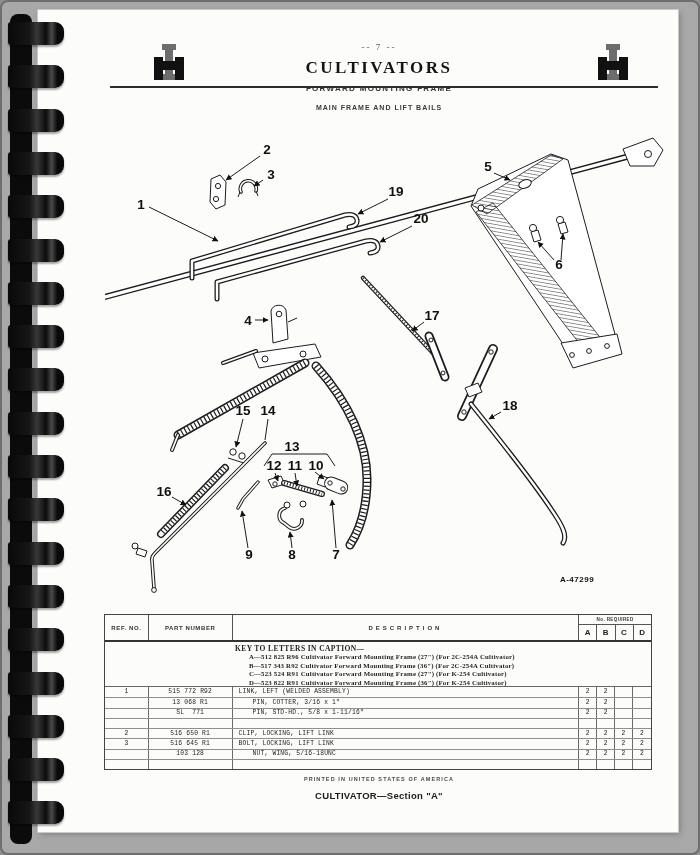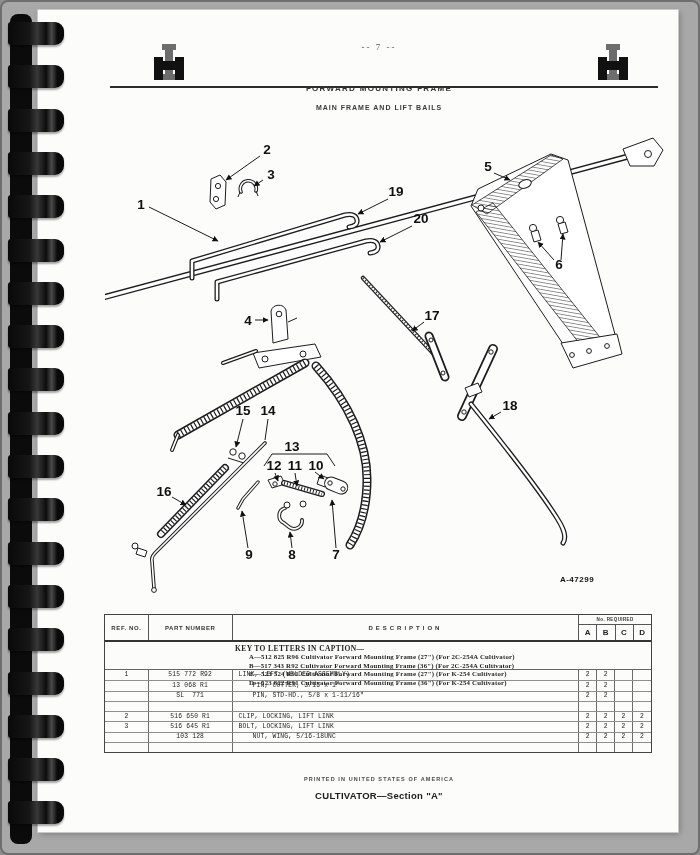--- a/index.html
+++ b/index.html
@@ -44,21 +44,21 @@
   .th{box-sizing:border-box;border-right:1px solid #555;display:flex;align-items:center;justify-content:center;
       font:700 6px "Liberation Sans",sans-serif;letter-spacing:.6px;color:#333;}
   .th.ref{width:44px;} .th.part{width:84px;} .th.desc{width:348px;letter-spacing:3px;}
   .th.req{width:72px;border-right:none;flex-direction:column;padding:0;align-items:stretch;}
   .req-top{height:9px;border-bottom:1px solid #555;display:flex;align-items:center;justify-content:center;
            font:700 4.5px "Liberation Sans",sans-serif;letter-spacing:.4px;color:#333;}
   .req-cols{display:flex;flex:1;}
   .req-col{flex:1;border-right:1px solid #555;display:flex;align-items:center;justify-content:center;
            font:700 8px "Liberation Sans",sans-serif;color:#222;}
   .req-col:last-child{border-right:none;}
-  .caption{height:28px;box-sizing:border-box;border-bottom:1px solid #666;padding:2px 0 0 130px;
+  .caption{height:45px;box-sizing:border-box;border-bottom:1px solid #666;padding:2px 0 0 130px;
            font-family:"Liberation Serif",serif;color:#1f1f1f;}
   .cap-title{font:700 7.5px "Liberation Serif",serif;letter-spacing:.4px;}
   .cap-line{font:700 6.8px "Liberation Serif",serif;margin-left:14px;line-height:8.7px;letter-spacing:.2px;}
   .trow{display:flex;height:10.3px;box-sizing:border-box;border-top:1px solid #8f8f8f;}
   .trow.first{border-top:none;}
   .c{box-sizing:border-box;border-right:1px solid #6b6b6b;display:flex;align-items:center;
      font-size:6.3px;line-height:1;letter-spacing:.2px;}
   .c.ref{width:44px;justify-content:center;}
   .c.part{width:84px;justify-content:center;white-space:pre;}
   .c.desc{width:348px;padding-left:6px;}
@@ -110,20 +110,21 @@
   <div class="logo logo-right">
     <div class="ibar"></div>
     <div class="icap t"></div>
     <div class="icap b"></div>
     <div class="hleg l"></div>
     <div class="hleg r"></div>
     <div class="hbar"></div>
   </div>
 
   <div class="ctr page-number">-- 7 --</div>
+  <div class="ctr title">CULTIVATORS</div>
   <div class="rule"></div>
   <div class="ctr sub1">FORWARD MOUNTING FRAME</div>
   <div class="ctr sub2">MAIN FRAME AND LIFT BAILS</div>
 
   <svg class="diagram" viewBox="103 125 560 485" xmlns="http://www.w3.org/2000/svg">
     <defs>
       <marker id="ah" markerWidth="7" markerHeight="7" refX="5.5" refY="3" orient="auto">
         <path d="M0,0 L6,3 L0,6 Z" fill="#111"></path>
       </marker>
       <pattern id="hz" width="3.5" height="3.5" patternUnits="userSpaceOnUse" patternTransform="rotate(100)">

